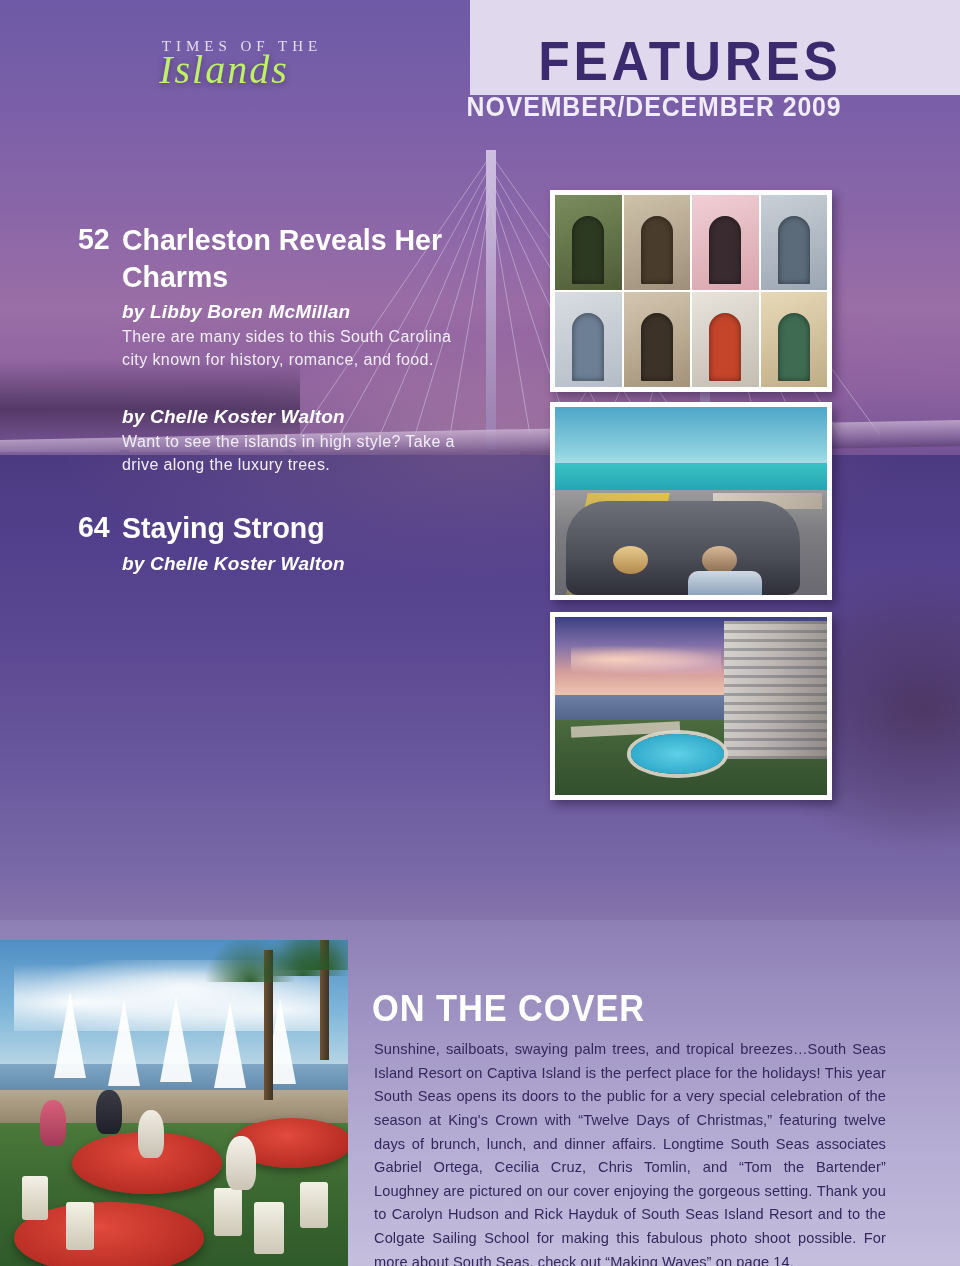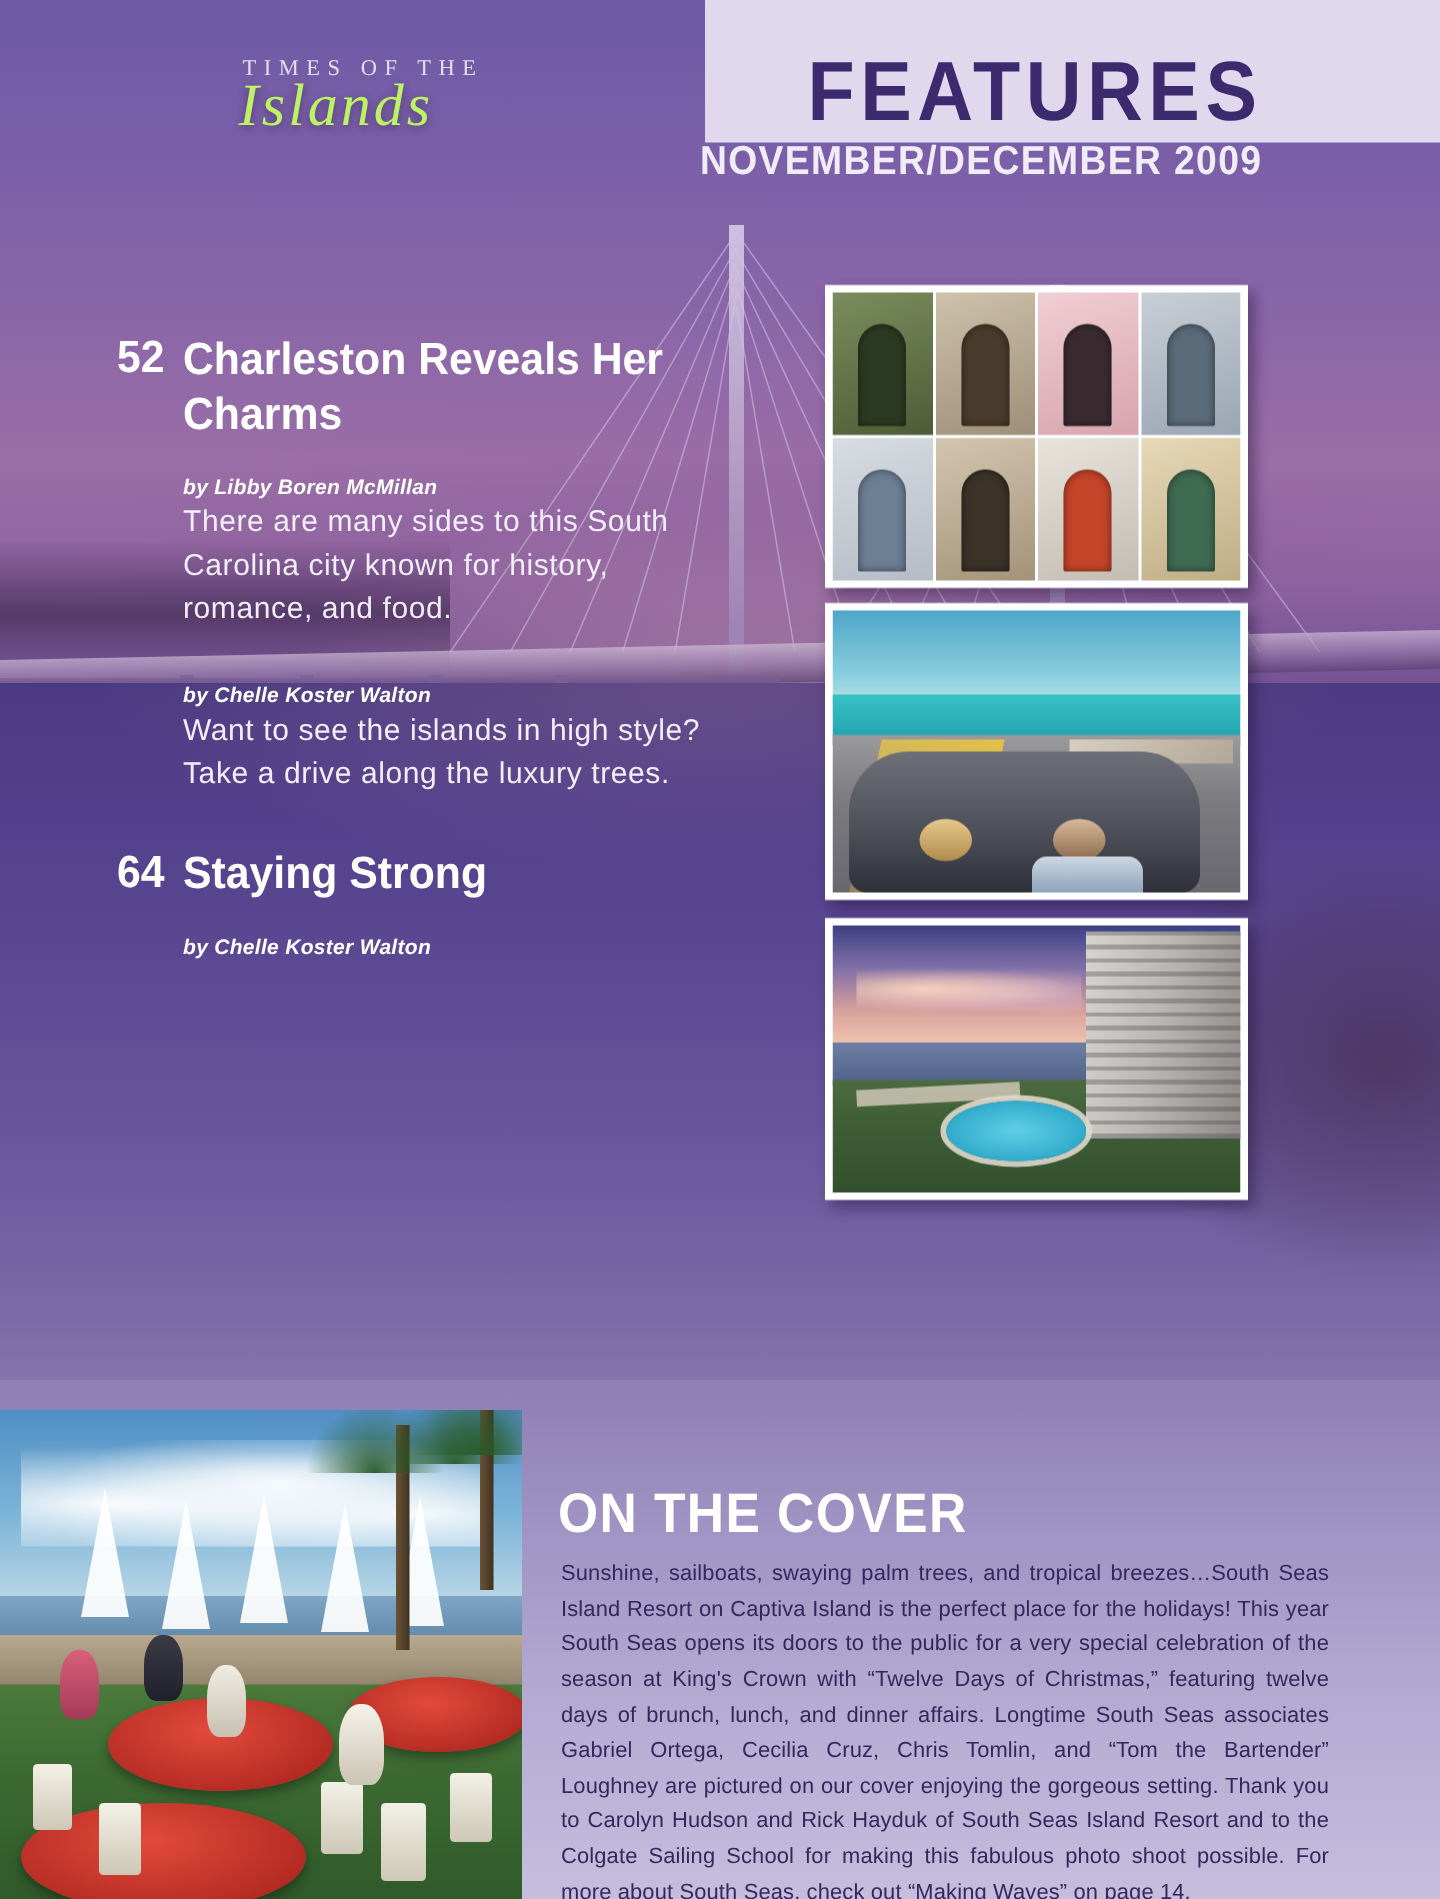--- a/index.html
+++ b/index.html
@@ -160,33 +160,33 @@
     font-family: "Liberation Sans Narrow", "Liberation Sans", sans-serif;
     font-size: 30px;
     font-weight: bold;
     line-height: 1.22;
     color: #ffffff;
     transform: scaleX(0.95);
     transform-origin: left center;
   }
   .feature-byline {
     margin-left: 44px;
-    margin-top: 21px;
+    margin-top: 6px;
     font-family: "Liberation Sans", sans-serif;
     font-style: italic;
     font-weight: bold;
-    font-size: 14px;
+    font-size: 19px;
     color: #ffffff;
     letter-spacing: 0.2px;
   }
   .feature-desc {
     margin-left: 44px;
     margin-top: 2px;
     font-family: "Liberation Sans", sans-serif;
-    font-size: 20px;
+    font-size: 16px;
     line-height: 1.45;
     color: #f2eef9;
     letter-spacing: 0.4px;
   }
 
   
   .photo {
     position: absolute;
     background: #ffffff;
     padding: 5px;

